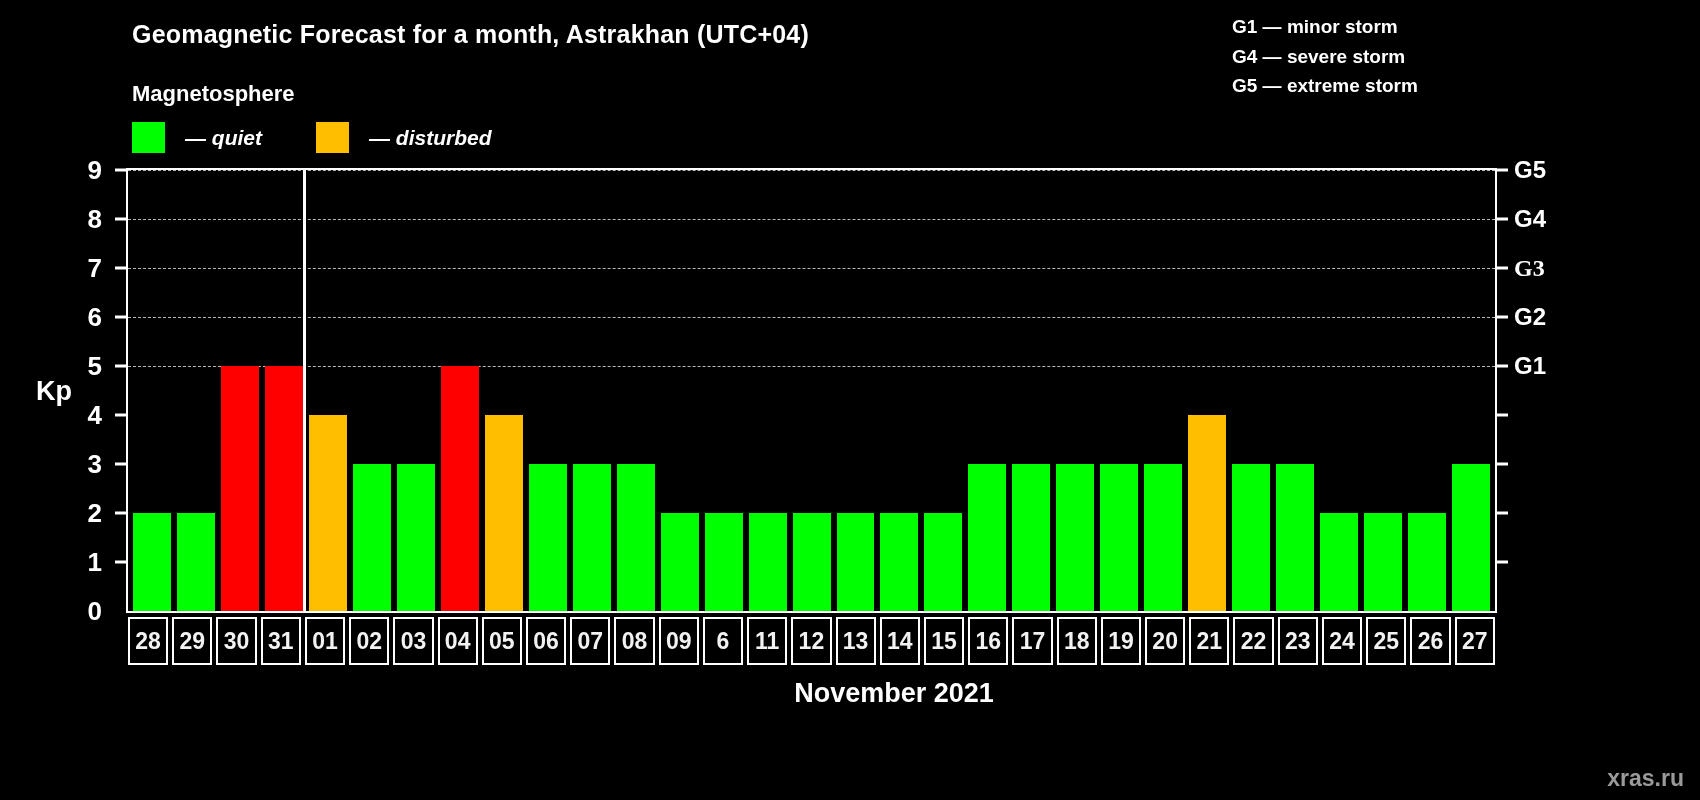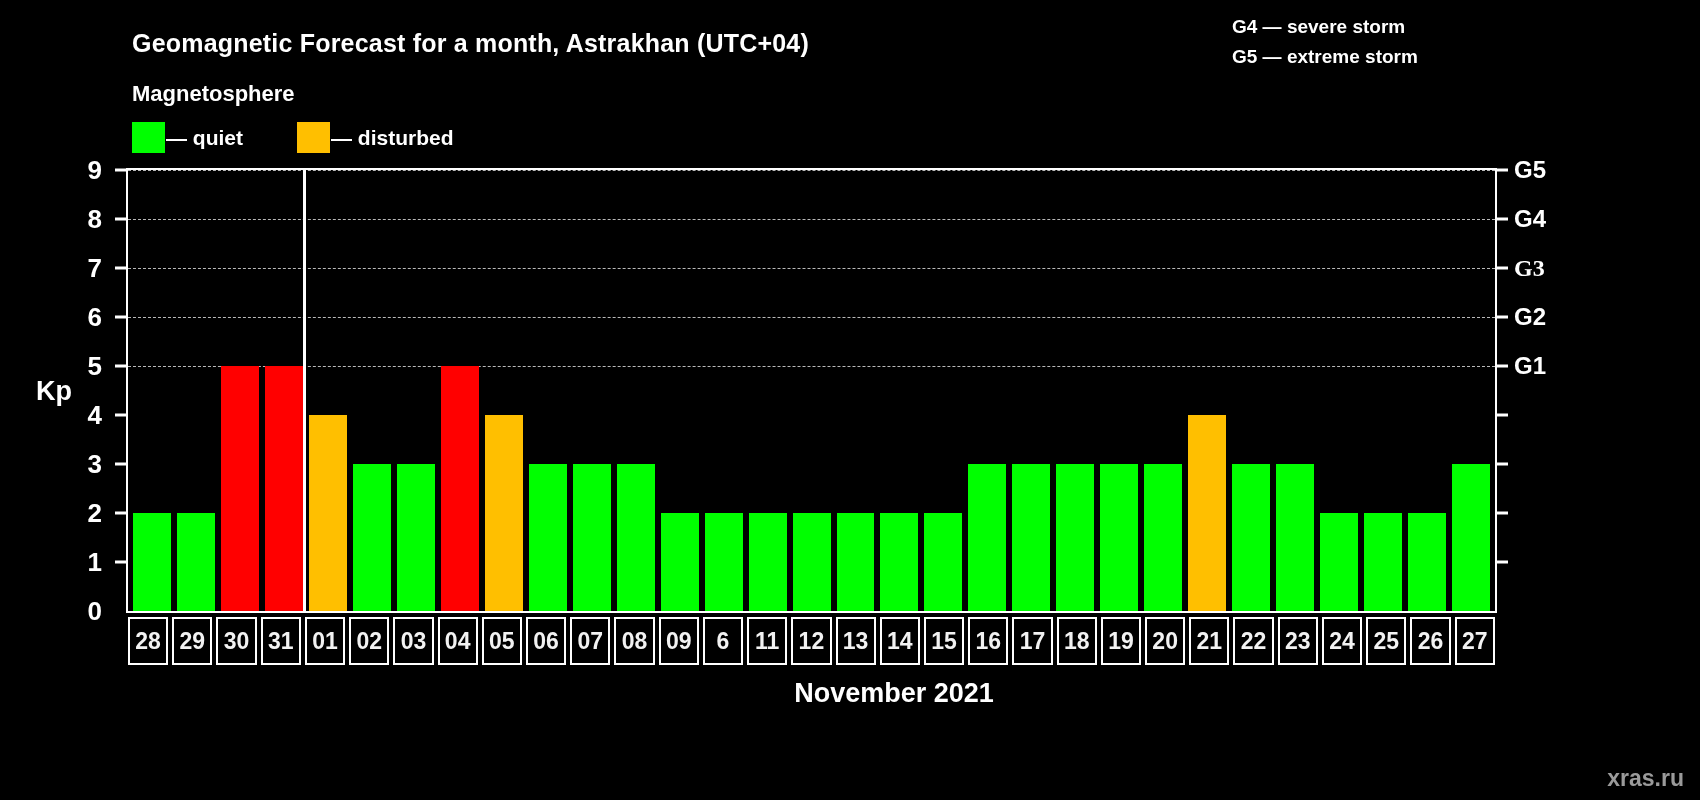--- a/index.html
+++ b/index.html
@@ -6,33 +6,33 @@
   html,body { background:#000; }
   body {
     width:1700px; height:800px;
     font-family:"Liberation Sans", sans-serif;
     color:#fff; overflow:hidden; position:relative;
   }
 
   
   #chart-title{
     position:absolute; left:132px; top:20px;
-    font-size:25px; font-weight:bold; letter-spacing:.2px; white-space:nowrap;margin-top:9px;
+    font-size:25px; font-weight:bold; letter-spacing:.2px; white-space:nowrap;
   }
   #magnetosphere-label{
     position:absolute; left:132px; top:81px;
     font-size:22px; font-weight:bold;
   }
   #legend{
     position:absolute; left:132px; top:122px;
     display:flex; align-items:center; gap:0;
   }
   .legend-item{ display:flex; align-items:center; }
   .legend-swatch{ width:33px; height:31px; display:block; }
-  .legend-text{ font-size:21px; font-weight:bold; margin-left:1px; white-space:nowrap; }
+  .legend-text{ font-size:21px; font-weight:bold; margin-left:20px; white-space:nowrap;font-style:italic; }
   .legend-gap{ width:54px; }
 
   
   #g-scale-legend{
     position:absolute; left:1232px; top:12px;
     font-size:19px; font-weight:bold; line-height:29.5px;
   }
   #g-scale-legend div{ white-space:nowrap; }
 
   
@@ -123,20 +123,21 @@
   </div>
   <span class="legend-gap"></span>
   <div class="legend-item">
     <span class="legend-swatch" style="background: rgb(255, 191, 0);"></span>
     <span class="legend-text">— disturbed</span>
   </div>
   <span class="legend-gap"></span>
 </div>
 
 <div id="g-scale-legend">
+  <div>G1 — minor storm</div>
   <div>G4 — severe storm</div>
   <div>G5 — extreme storm</div>
 </div>
 
 <div id="kp-axis-title">Kp</div>
 
 <div id="y-axis-labels">
     <div class="y-tick-label" style="top: 2px;">9</div>
     <div class="y-tick-label" style="top: 51px;">8</div>
     <div class="y-tick-label" style="top: 100px;">7</div>

